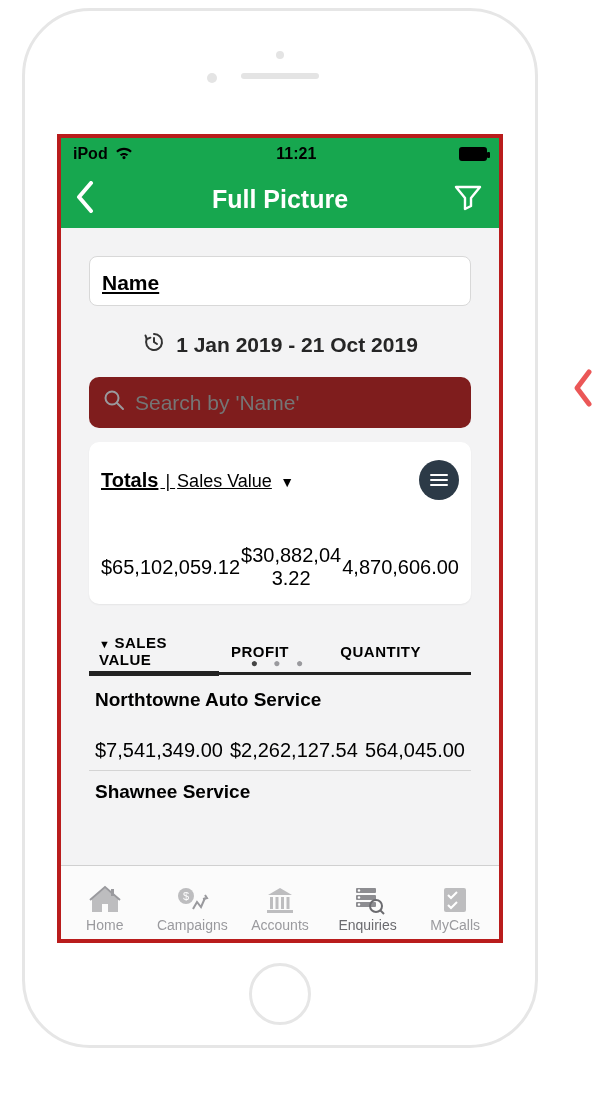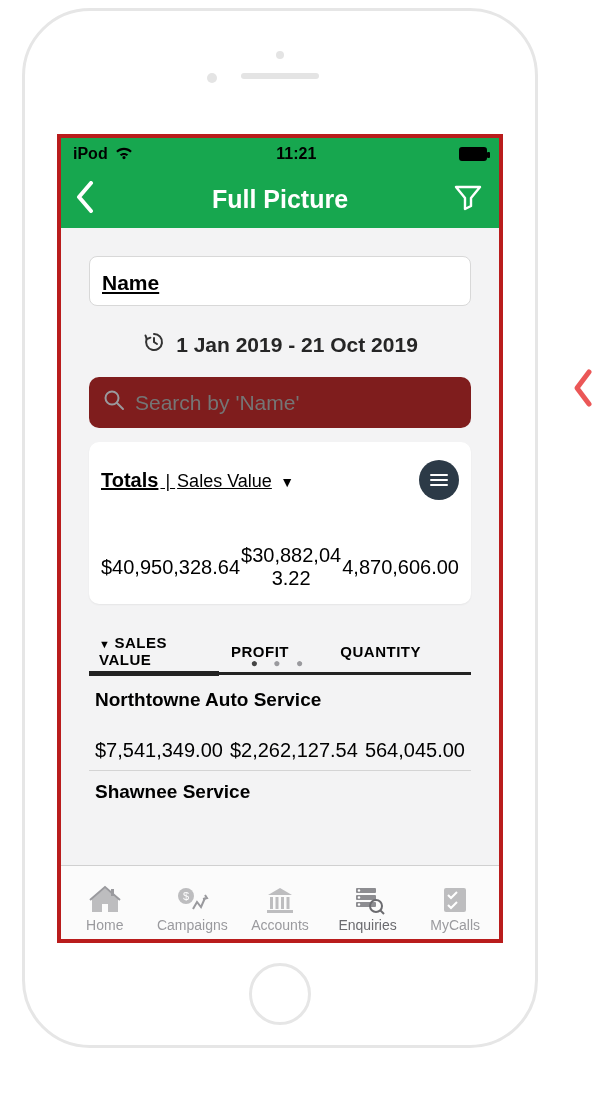--- a/index.html
+++ b/index.html
@@ -244,21 +244,21 @@
           </div>
           <div class="round-menu">
             <svg width="18" height="14" viewBox="0 0 18 14">
                 <line x1="1" y1="2" x2="17" y2="2" stroke="#fff" stroke-width="2" stroke-linecap="round"></line>
                 <line x1="1" y1="7" x2="17" y2="7" stroke="#fff" stroke-width="2" stroke-linecap="round"></line>
                 <line x1="1" y1="12" x2="17" y2="12" stroke="#fff" stroke-width="2" stroke-linecap="round"></line>
               </svg>
           </div>
         </div>
         <div class="totals-values">
-          <div>$40,950,328.64</div>
+          <div>$65,102,059.12</div>
           <div class="mid">$30,882,043.22</div>
           <div>4,870,606.00</div>
         </div>
       </div>
 
       <div class="cols">
         <div class="c"><span class="caret-down">▼</span><span>SALES VALUE</span></div>
         <div class="c">PROFIT</div>
         <div class="c">QUANTITY</div>
       </div>

